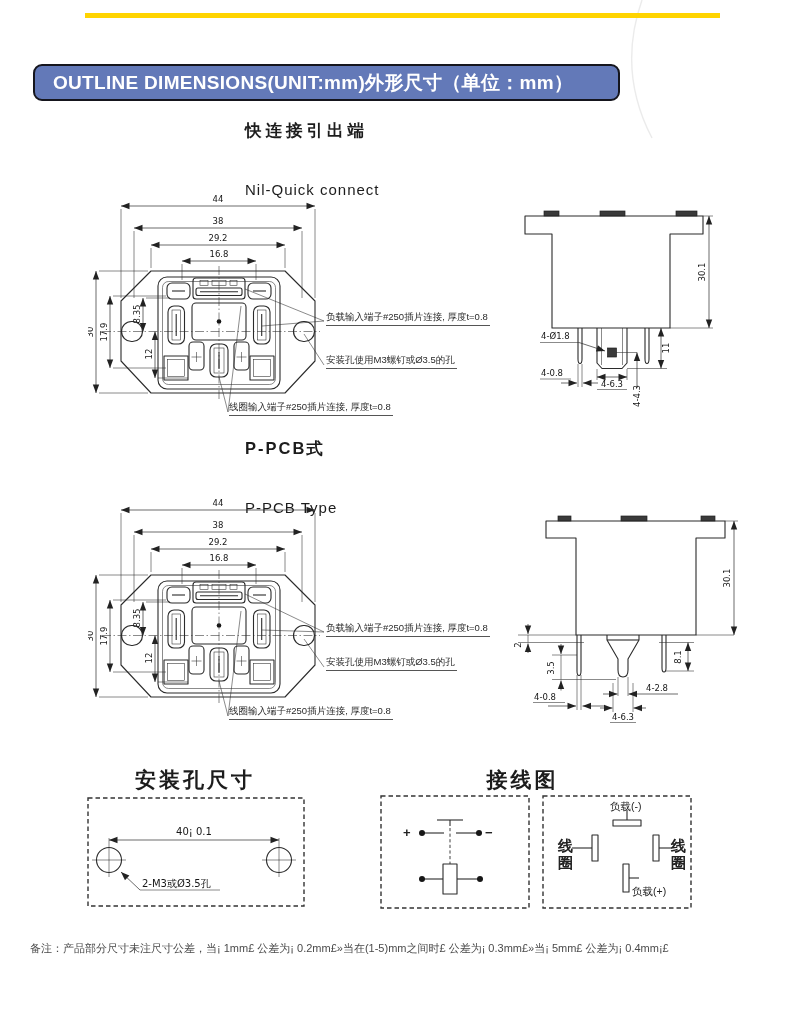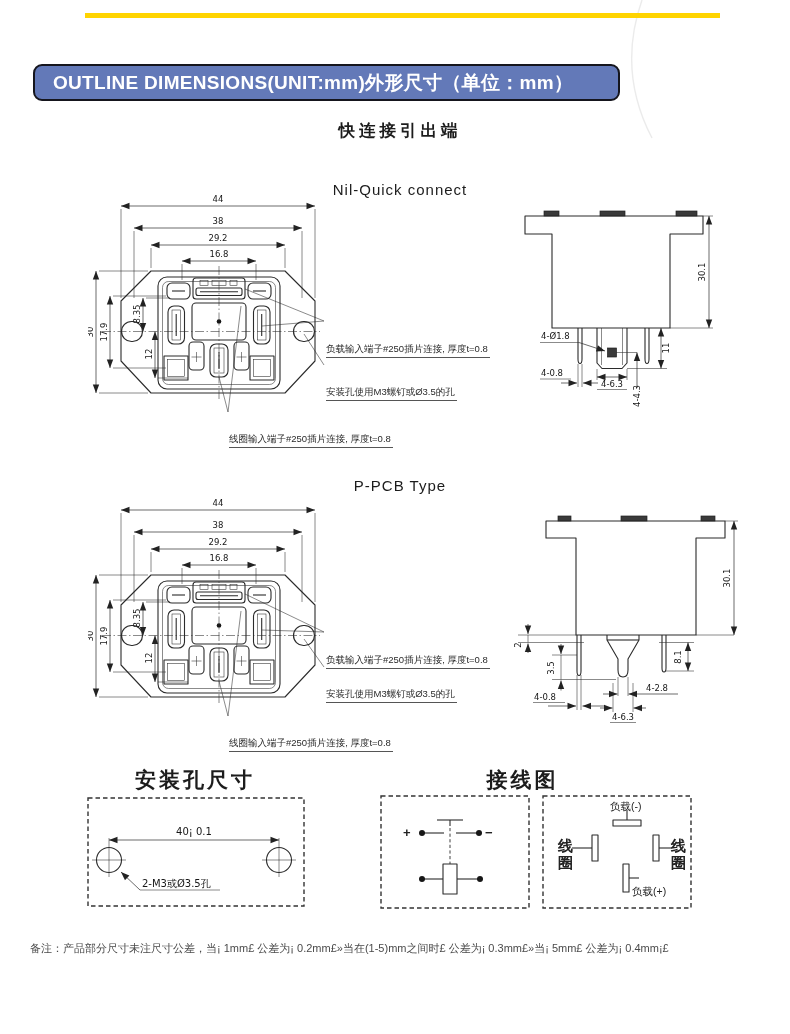--- a/index.html
+++ b/index.html
@@ -4,25 +4,25 @@
 <style>
   html,body{margin:0;padding:0;background:#fff;}
   #page{position:relative;width:790px;height:1034px;background:#fff;overflow:hidden;
         font-family:"Liberation Sans","DejaVu Sans",sans-serif;color:#1c1c1c;}
   .abs{position:absolute;}
   
   #accent-rule{left:85px;top:13px;width:635px;height:5px;background:#FFD400;}
   #header-pill{left:33px;top:64px;width:565px;height:33px;background:#6379B8;border:2px solid #15151d;
                border-radius:9px;color:#fff;font-weight:bold;font-size:19px;line-height:33px;
                padding-left:18px;letter-spacing:.3px;white-space:nowrap;box-sizing:content-box;}
-  .sec-title{text-align:center;}
+  .sec-title{text-align:left;}
   .zh-big{font-size:16.5px;font-weight:bold;letter-spacing:4px;}
   .en-big{font-size:15px;letter-spacing:1px;margin-top:39px;}
   .box-title{font-size:21px;font-weight:bold;letter-spacing:3px;text-align:center;}
-  .callout{font-size:9.5px;color:#2a2a2a;border-bottom:1px solid #555;padding:0 2px 1px 0;white-space:nowrap;margin-top:32px;}
+  .callout{font-size:9.5px;color:#2a2a2a;border-bottom:1px solid #555;padding:0 2px 1px 0;white-space:nowrap;}
   .wire-label{font-size:10.5px;color:#222;white-space:nowrap;}
   .coil-vert{width:12px;font-size:15px;line-height:1.15;word-break:break-all;color:#222;font-weight:bold;}
   .pm{font-size:13px;font-weight:bold;color:#222;}
   #polarity-note{font-size:13px;font-weight:bold;letter-spacing:1px;color:#222;}
   #footer-note{left:30px;top:941px;width:748px;font-size:11px;font-weight:normal;color:#4a4a4a;}
   
   .ln{stroke:#2b2b2b;stroke-width:1.1;fill:none;stroke-linejoin:round;}
   .lw{stroke:#2b2b2b;stroke-width:1.2;fill:#fff;stroke-linejoin:round;}
   .thin{stroke:#2b2b2b;stroke-width:.55;fill:none;}
   .dim{stroke:#2b2b2b;stroke-width:.7;fill:none;}
@@ -179,20 +179,21 @@
     <line class="thin" x1="119" y1="156.5" x2="140" y2="156.5"></line>
     <line class="dim" x1="140" y1="192" x2="140" y2="156.5" marker-end="url(#aE)"></line>
     <text class="d" transform="translate(143 211) rotate(-90)">4-4.3</text>
   </svg>
 
   <div class="abs callout" style="left:326px;top:311px">负载输入端子#250插片连接, 厚度t=0.8</div>
   <div class="abs callout" style="left:326px;top:354px">安装孔使用M3螺钉或Ø3.5的孔</div>
   <div class="abs callout" style="left:229px;top:401px">线圈输入端子#250插片连接, 厚度t=0.8</div>
 
   <div class="abs sec-title" style="left:245px;top:438px;width:310px">
+    <div class="zh-big" style="letter-spacing:2px">P-PCB式</div>
     <div class="en-big">P-PCB Type</div>
   </div>
 
   <svg class="abs" style="left:88px;top:492px" width="235" height="222" viewBox="0 0 235 222">
     <path class="ln" d="M63,83 L197,83 L227,113 L227,173 L197,205 L63,205 L33,173 L33,113 Z"></path>
     <rect class="lw" x="33.5" y="133.5" width="21" height="20" rx="10"></rect>
     <rect class="lw" x="205.5" y="133.5" width="21" height="20" rx="10"></rect>
     <rect class="ln" x="70" y="89" width="122" height="112" rx="9"></rect>
     <rect class="thin" x="74.5" y="93.5" width="113" height="103" rx="6"></rect>
     <rect class="ln" x="79" y="95" width="23" height="16" rx="5"></rect>

